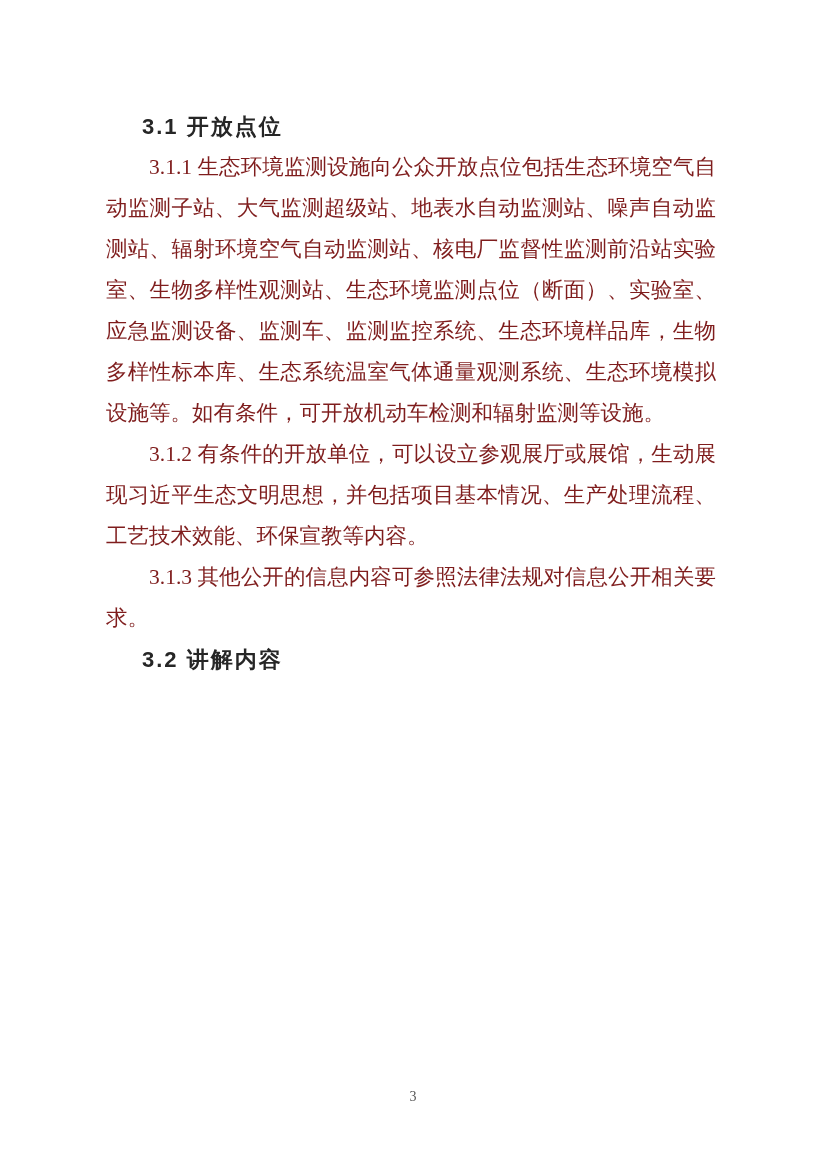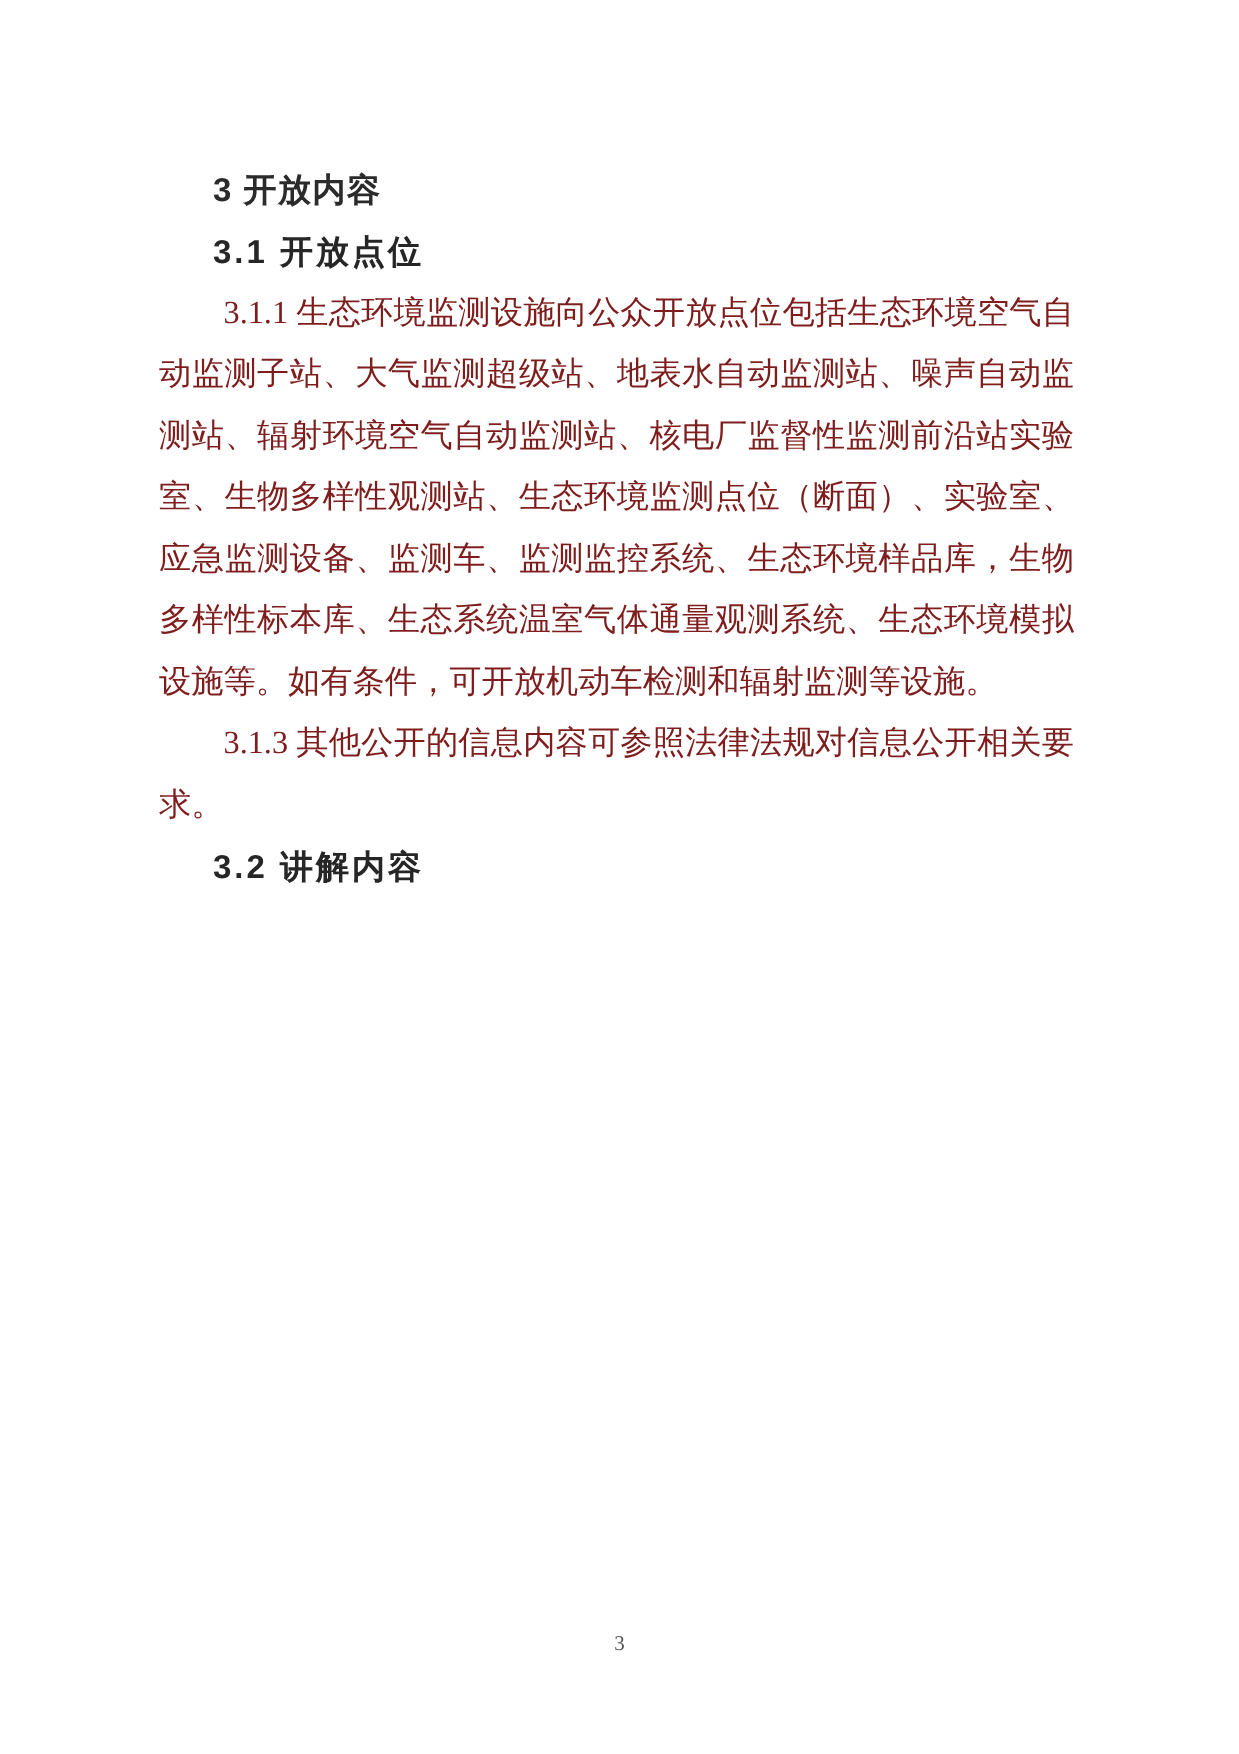--- a/index.html
+++ b/index.html
@@ -64,26 +64,26 @@
     font-size: 14px;
     color: #555555;
   }
 </style>
 </head>
 <body>
 
 <div class="page">
   <div class="content">
 
-    <h1 class="h-section h-indent">3 开放内容</h1>
 
     <h2 class="h-sub h-indent">3.1 开放点位</h2>
 
     <p class="para">3.1.1 生态环境监测设施向公众开放点位包括生态环境空气自动监测子站、大气监测超级站、地表水自动监测站、噪声自动监测站、辐射环境空气自动监测站、核电厂监督性监测前沿站实验室、生物多样性观测站、生态环境监测点位（断面）、实验室、应急监测设备、监测车、监测监控系统、生态环境样品库，生物多样性标本库、生态系统温室气体通量观测系统、生态环境模拟设施等。如有条件，可开放机动车检测和辐射监测等设施。</p>
 
+    <p class="para">3.1.2 有条件的开放单位，可以设立参观展厅或展馆，生动展现习近平生态文明思想，并包括项目基本情况、生产处理流程、工艺技术效能、环保宣教等内容。</p>
 
     <p class="para">3.1.3 其他公开的信息内容可参照法律法规对信息公开相关要求。</p>
 
     <h2 class="h-sub h-indent">3.2 讲解内容</h2>
 
 
   </div>
 
   <div class="page-number">3</div>
 </div>

